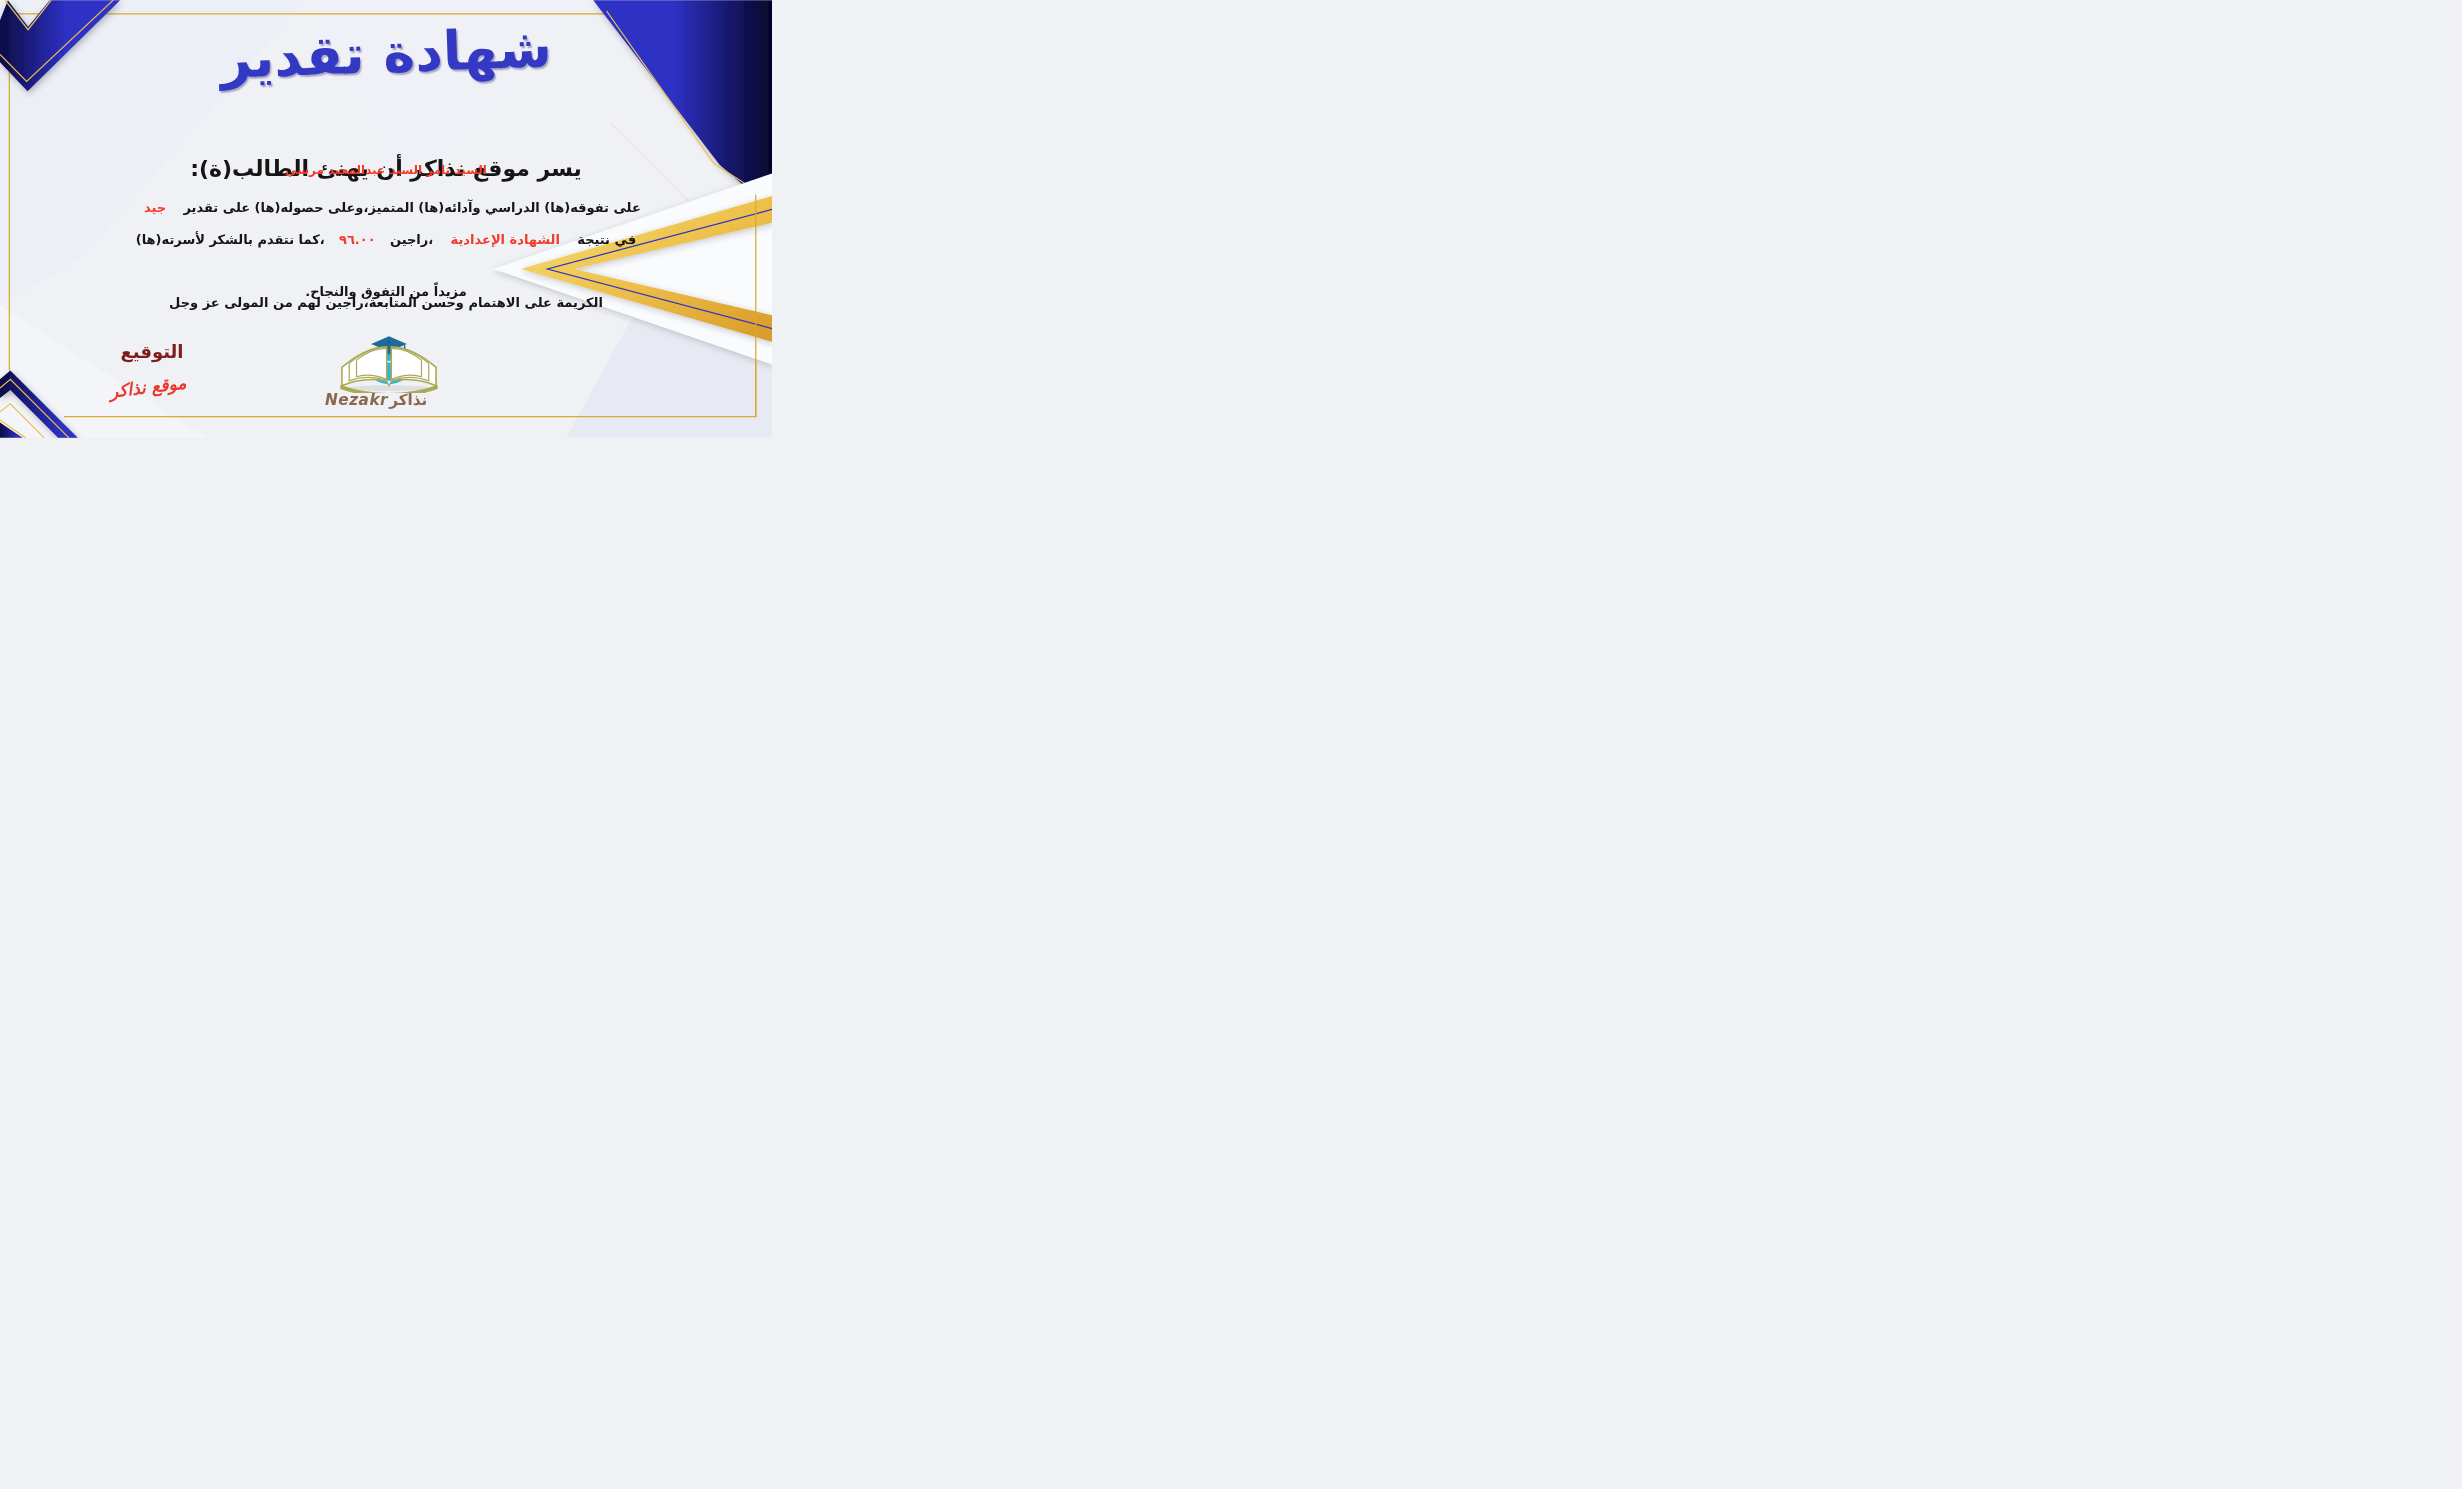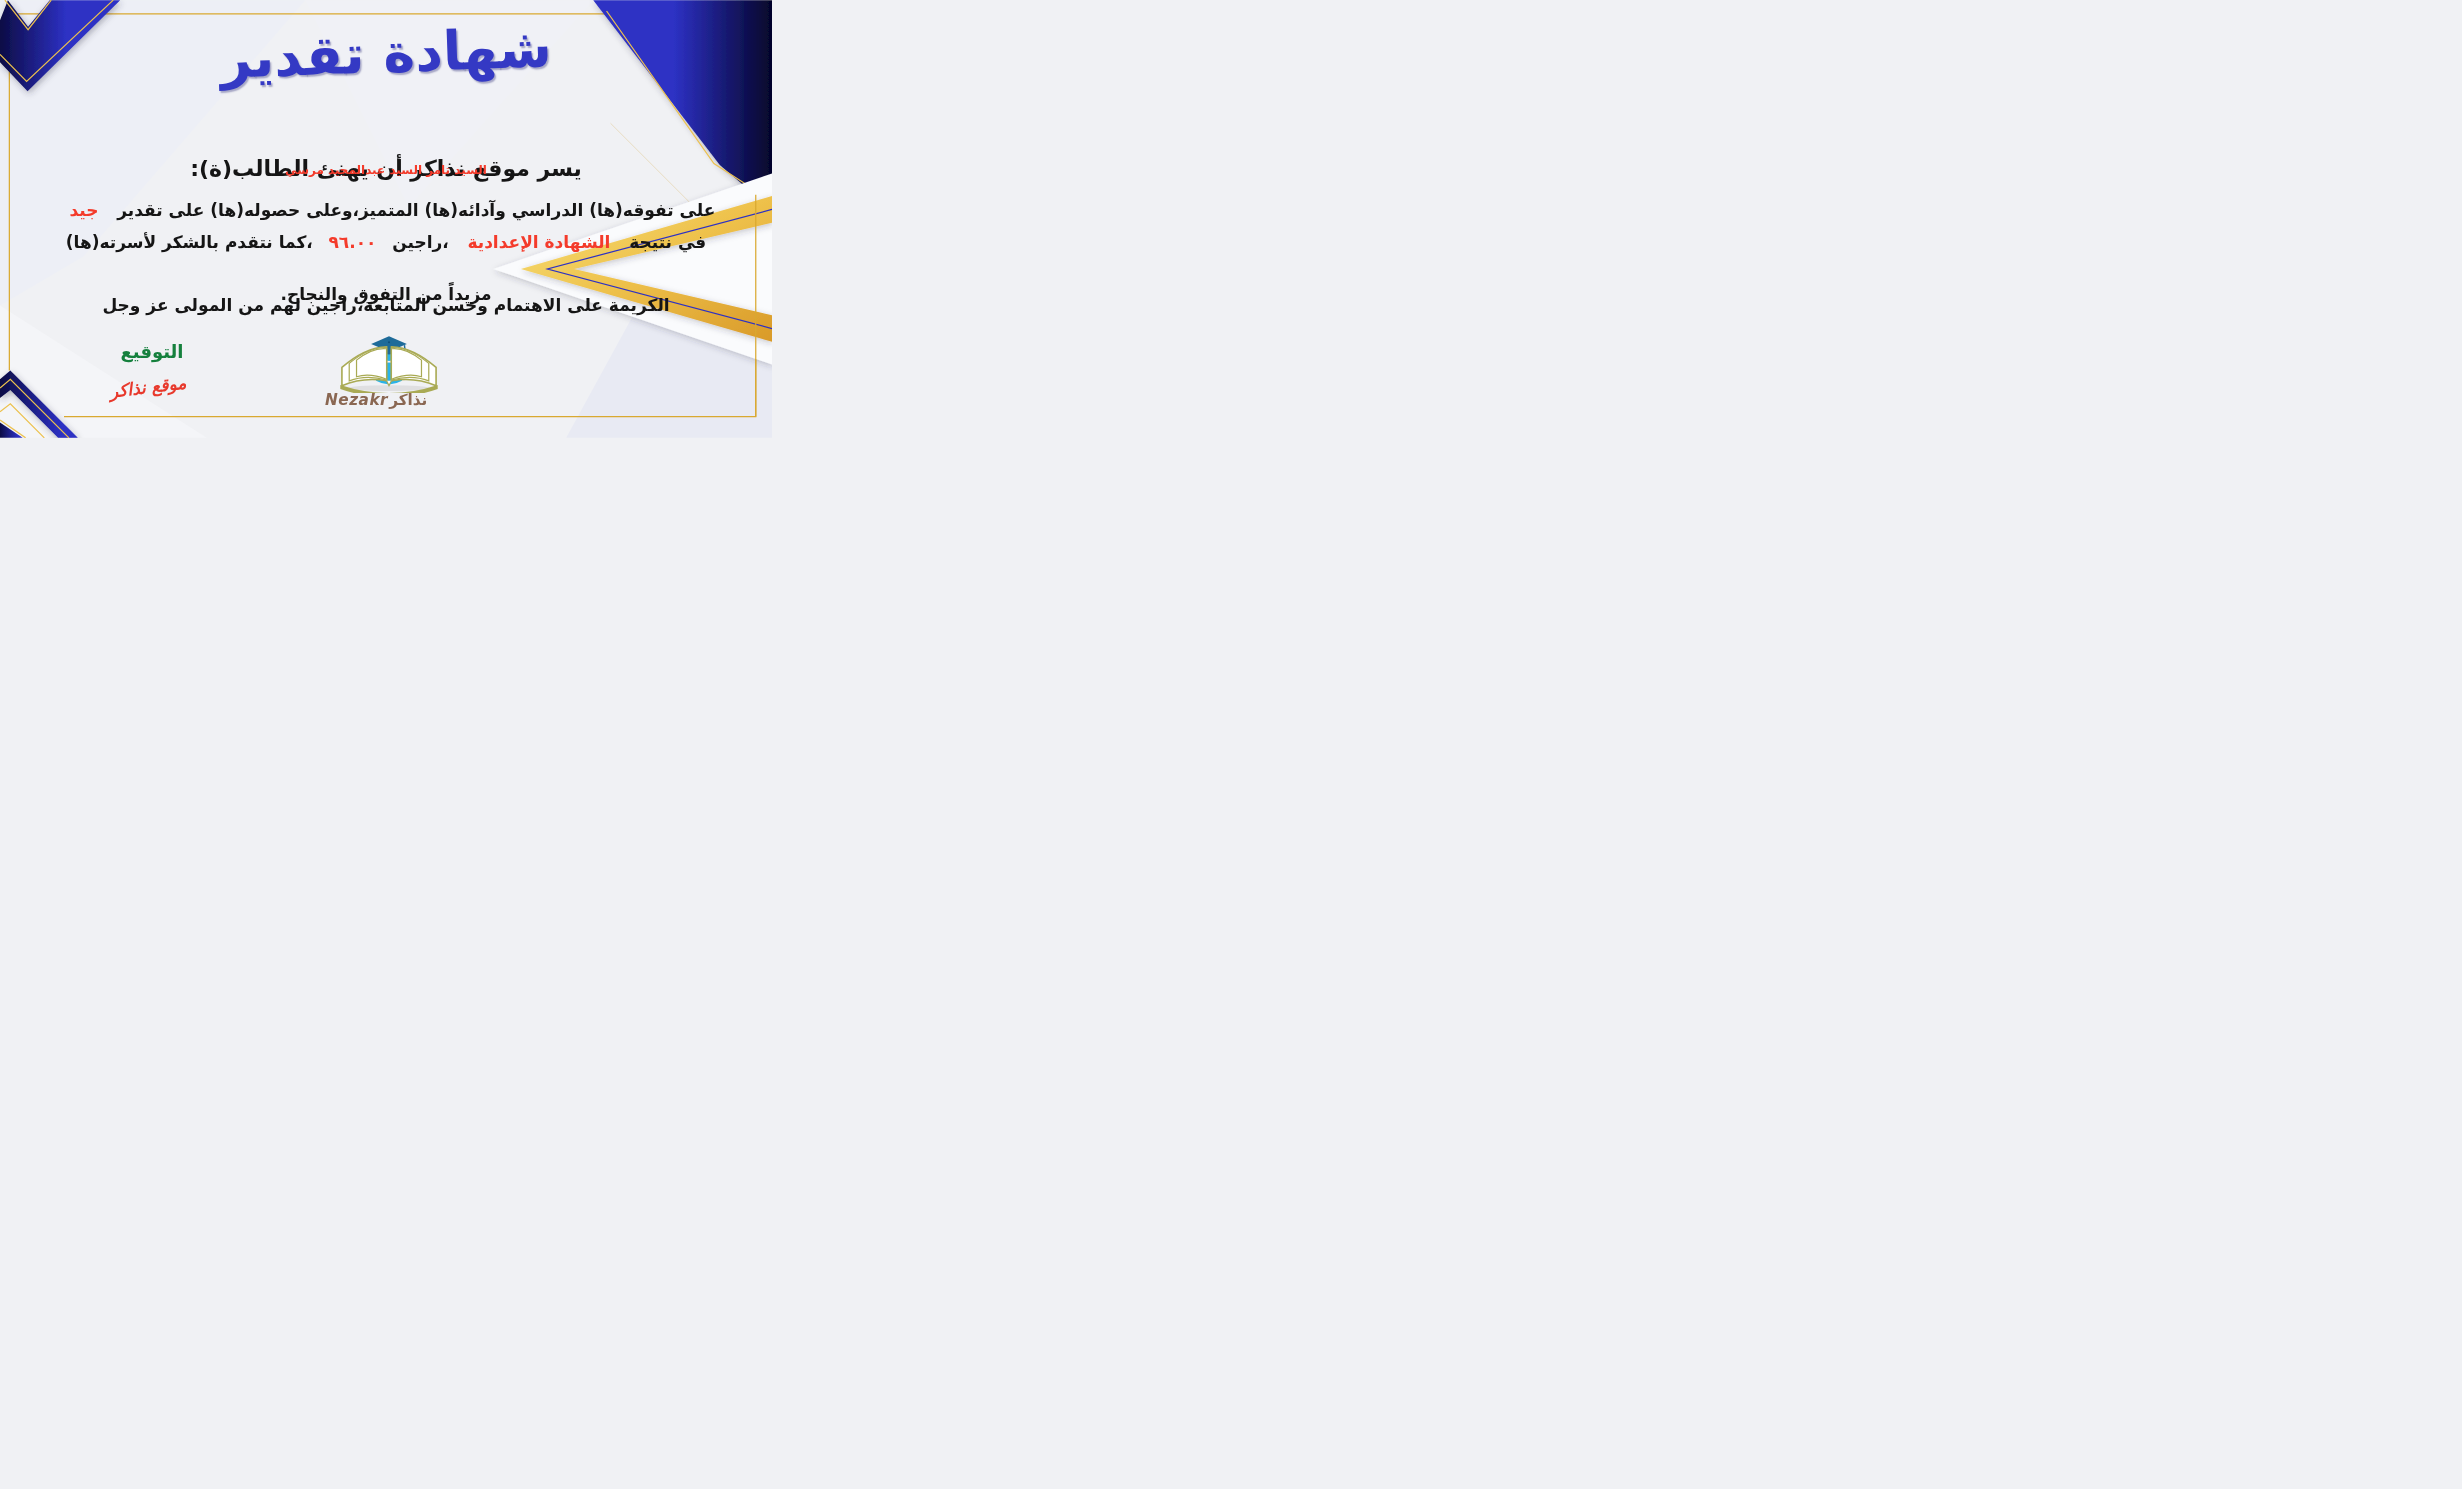--- a/index.html
+++ b/index.html
@@ -11,27 +11,27 @@
   .layer{position:absolute;inset:0;}
   svg{display:block;}
   .txt{position:absolute;width:100%;text-align:center;direction:rtl;color:#151515;z-index:5;}
   .title{
     top:21.7px;font-size:54px;font-weight:bold;color:#3439c4;
     transform:rotate(-2deg);
     text-shadow:1.5px 2px 1.5px rgba(30,30,110,0.35);
   }
   .intro{top:129px;font-size:22px;font-weight:bold;margin-top:27px;}
   .name{top:163px;font-size:12px;font-weight:bold;color:#f43b2b;}
-  .bodyline{font-size:17px;font-weight:bold;letter-spacing:0;}
+  .bodyline{font-size:13px;font-weight:bold;letter-spacing:0;}
   .l1{top:200px;} .l2{top:232px;} .l3{top:264px;margin-top:31px;} .l4{top:284px;}
   .hl{color:#f43b2b;margin:0 12.8px;display:inline-block;}
   .hl2{color:#f43b2b;margin:0 9.8px;display:inline-block;}
   .sig-label{
     position:absolute;left:98px;top:341px;width:108px;text-align:center;
-    font-size:18px;font-weight:bold;color:#15803d;direction:rtl;z-index:5;
+    font-size:18px;font-weight:bold;color:#7f1d1d;direction:rtl;z-index:5;
   }
   .sig-script{
     position:absolute;left:69px;top:377px;width:158px;text-align:center;
     font-size:17px;font-style:italic;font-weight:bold;color:#e8392c;direction:rtl;
     transform:rotate(-7deg);z-index:5;
   }
   .logo-wrap{position:absolute;left:325px;top:324px;width:128px;z-index:5;}
   .logo-icon{width:128px;height:69px;}
   .wordmark{
     display:flex;justify-content:flex-start;align-items:center;gap:1px;

